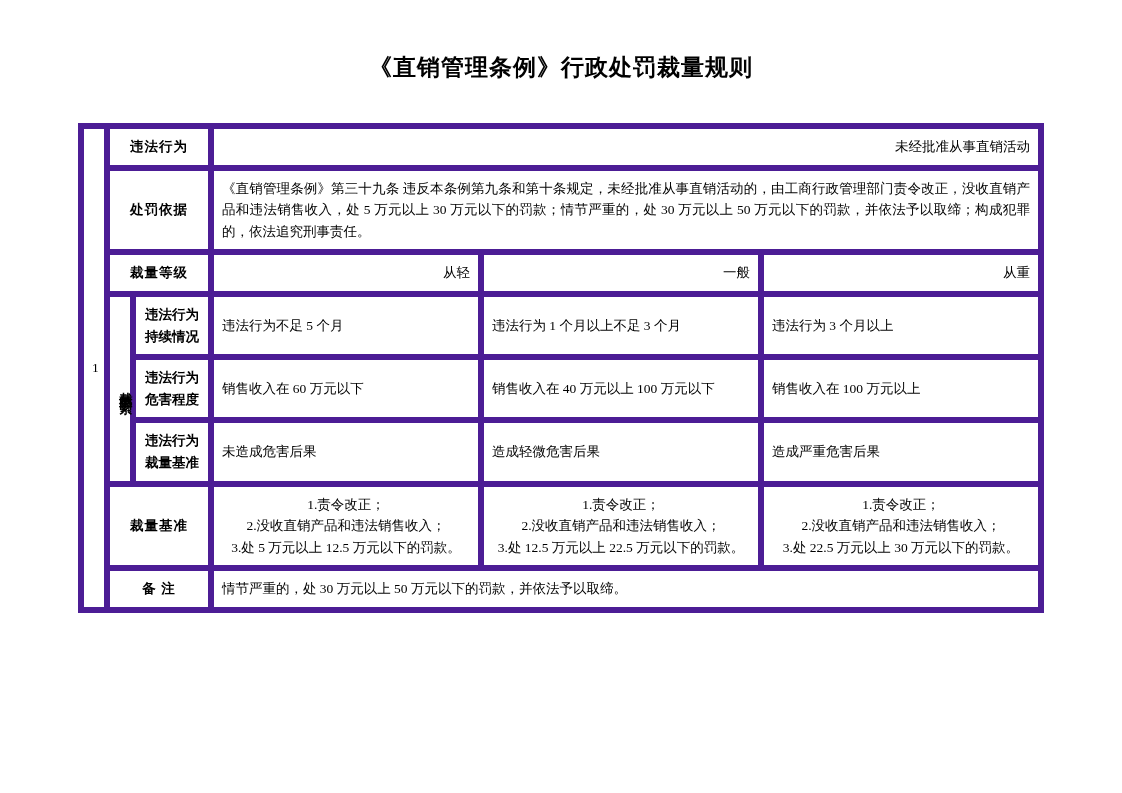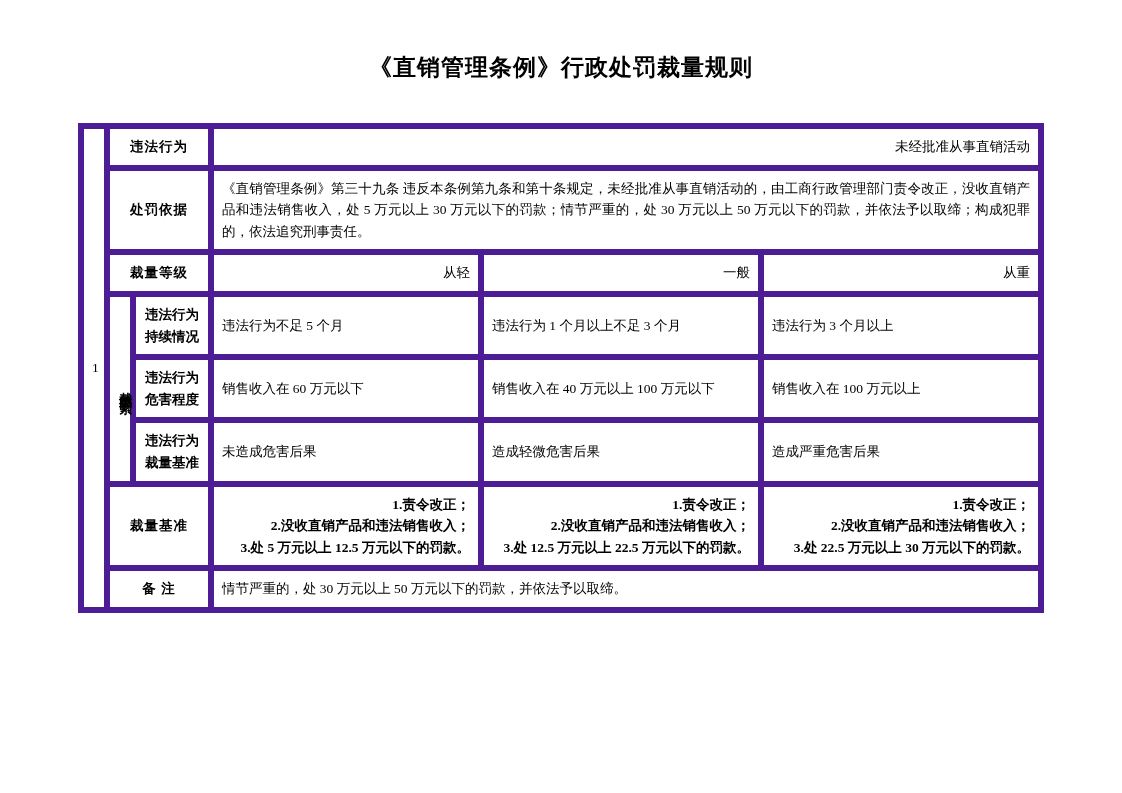--- a/index.html
+++ b/index.html
@@ -80,22 +80,21 @@
   .cell-center {
     text-align: right;
   }
   .cell-just {
     text-align: justify;
     text-justify: inter-ideograph;
   }
   .basis {
     font-size: 13px;
     line-height: 1.65;
-    text-align: right;
-    font-weight: bold;
+    text-align: center;
   }
 </style>
 </head>
 <body>
 
 <div class="page">
 
   <div class="doc-title">《直销管理条例》行政处罚裁量规则</div>
 
   <table class="main">

